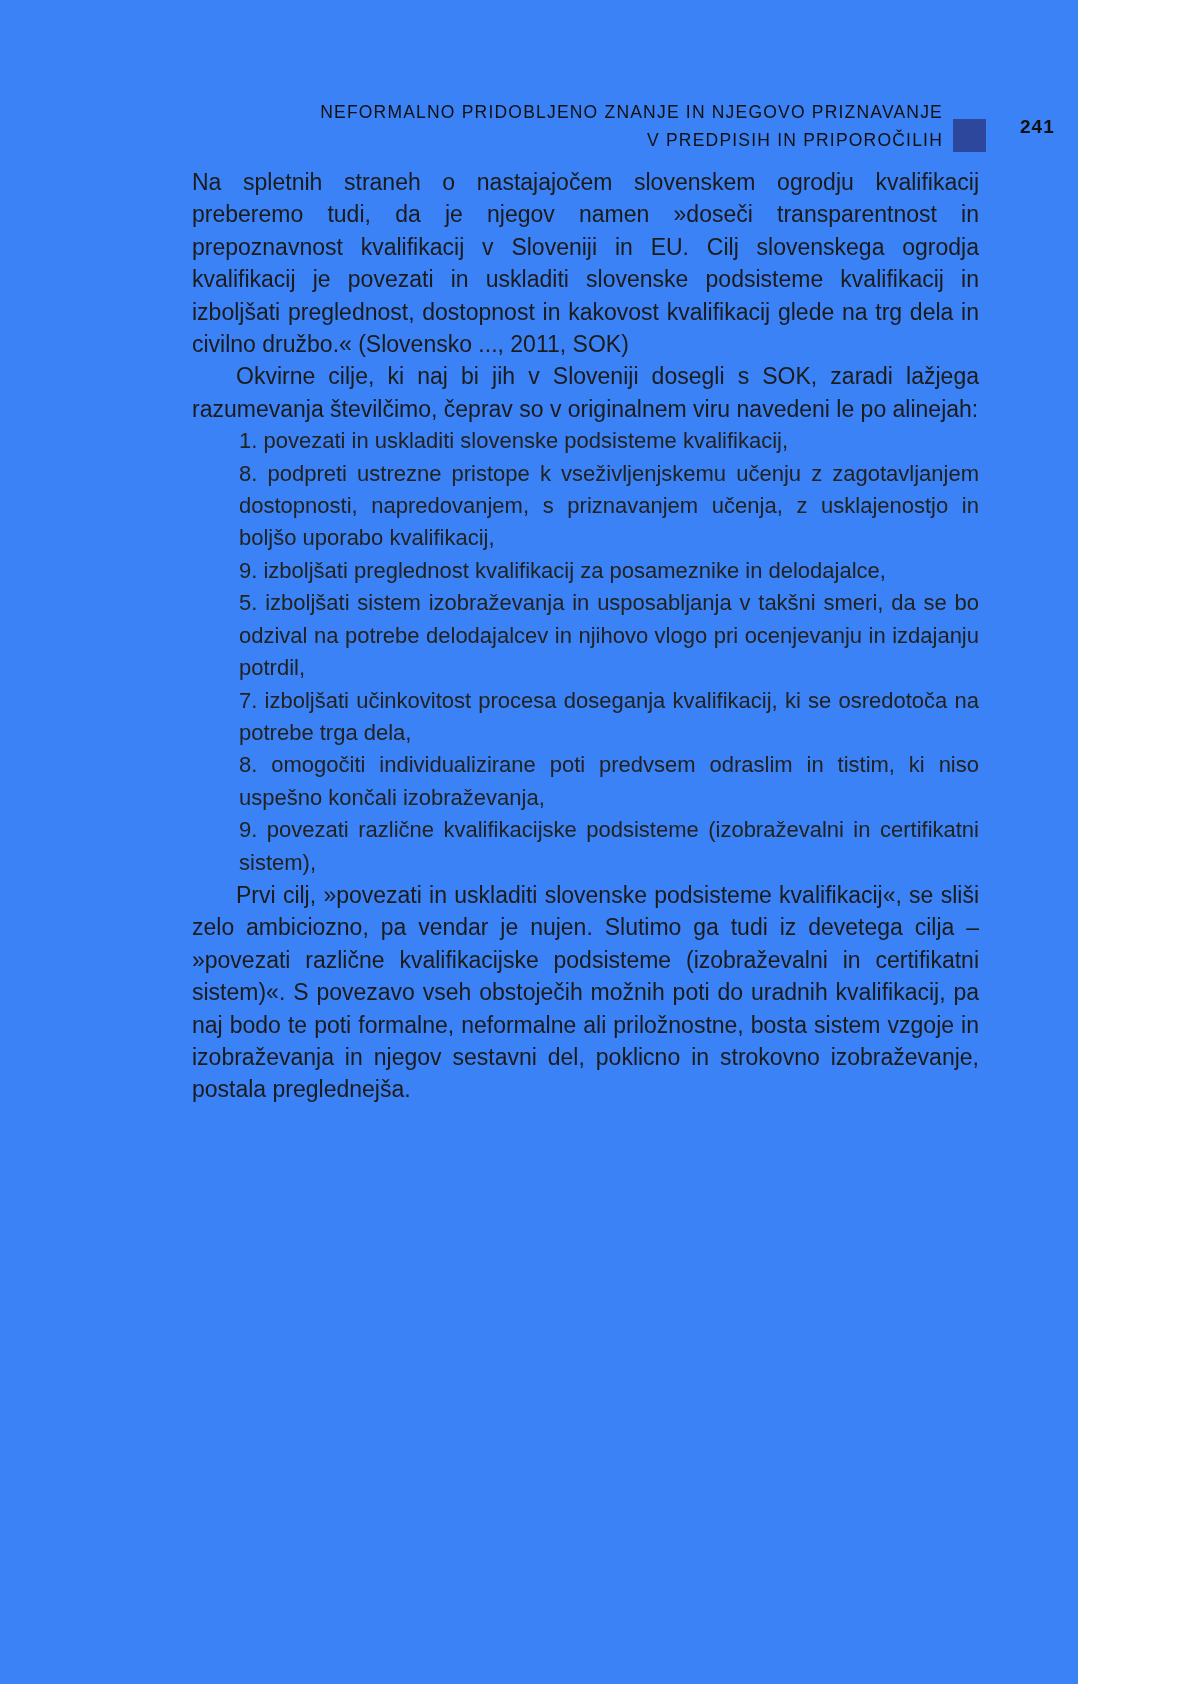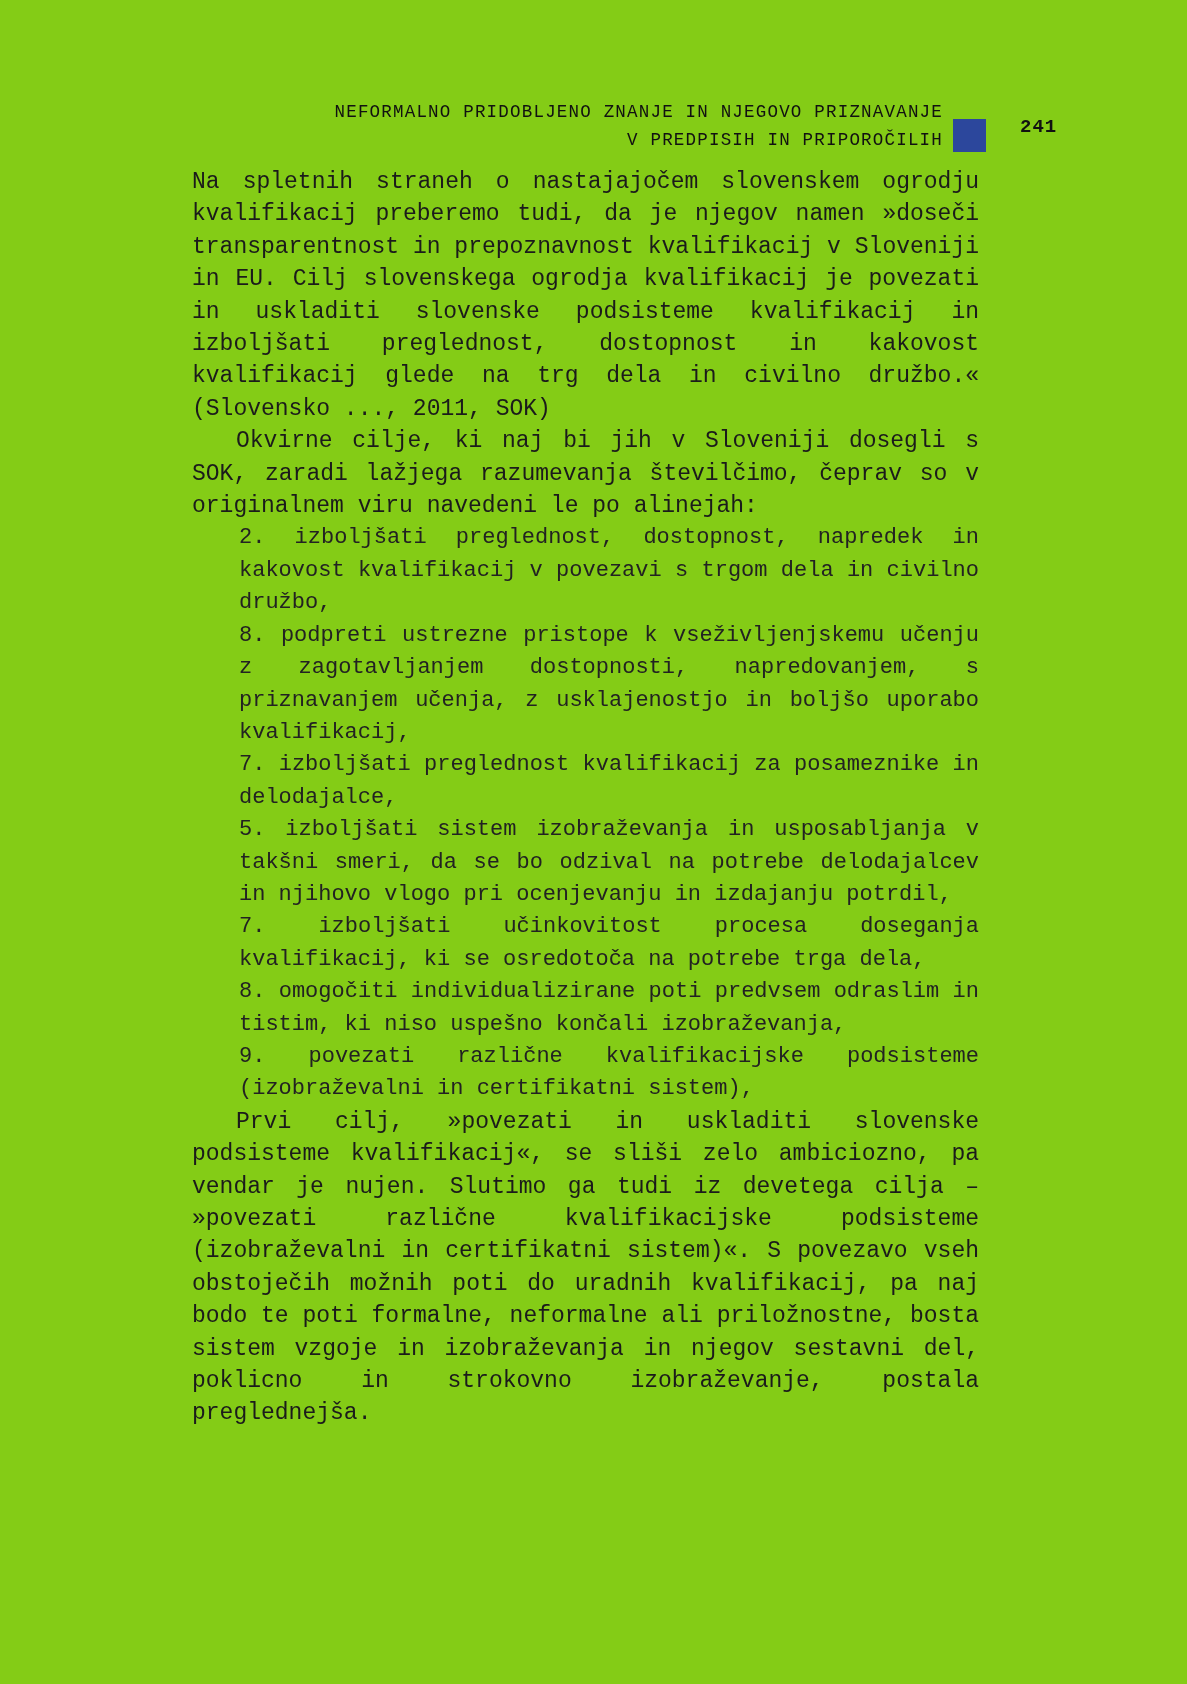--- a/index.html
+++ b/index.html
@@ -2,24 +2,24 @@
 <html><head>
 <meta charset="utf-8">
 <style>
   html, body {
     margin: 0;
     padding: 0;
     background: #ffffff;
   }
   .page {
     position: relative;
-    width: 1187px;
+    width: 1078px;
     height: 1684px;
-    background: #84cc16;
-    font-family: Liberation Mono, monospace;
+    background: #3b82f6;
+    font-family: Liberation Sans, sans-serif;
     color: #1b1b1b;
     overflow: hidden;
   }
   .header-title {
     position: absolute;
     top: 98px;
     left: 148px;
     width: 795px;
     text-align: right;
     font-size: 17.5px;
@@ -87,23 +87,23 @@
   <div class="accent-square"></div>
 
   <div class="page-number">241</div>
 
   <div class="content">
     <p>Na spletnih straneh o nastajajočem slovenskem ogrodju kvalifikacij preberemo tudi, da je njegov namen »doseči transparentnost in prepoznavnost kvalifikacij v Sloveniji in EU. Cilj slovenskega ogrodja kvalifikacij je povezati in uskladiti slovenske podsisteme kvalifikacij in izboljšati preglednost, dostopnost in kakovost kvalifikacij glede na trg dela in civilno družbo.« (Slovensko ..., 2011, SOK)</p>
 
     <p class="para-indent">Okvirne cilje, ki naj bi jih v Sloveniji dosegli s SOK, zaradi lažjega razumevanja številčimo, čeprav so v originalnem viru navedeni le po alinejah:</p>
 
     <div class="goals-list">
-      <div class="list-item">2. izboljšati preglednost, dostopnost, napredek in kakovost kvalifikacij v povezavi s trgom dela in civilno družbo,</div>
+      <div class="list-item">1. povezati in uskladiti slovenske podsisteme kvalifikacij,</div>
       <div class="list-item">8. podpreti ustrezne pristope k vseživljenjskemu učenju z zagotavljanjem dostopnosti, napredovanjem, s priznavanjem učenja, z usklajenostjo in boljšo uporabo kvalifikacij,</div>
-      <div class="list-item">7. izboljšati preglednost kvalifikacij za posameznike in delodajalce,</div>
+      <div class="list-item">9. izboljšati preglednost kvalifikacij za posameznike in delodajalce,</div>
       <div class="list-item">5. izboljšati sistem izobraževanja in usposabljanja v takšni smeri, da se bo odzival na potrebe delodajalcev in njihovo vlogo pri ocenjevanju in izdajanju potrdil,</div>
       <div class="list-item">7. izboljšati učinkovitost procesa doseganja kvalifikacij, ki se osredotoča na potrebe trga dela,</div>
       <div class="list-item">8. omogočiti individualizirane poti predvsem odraslim in tistim, ki niso uspešno končali izobraževanja,</div>
       <div class="list-item">9. povezati različne kvalifikacijske podsisteme (izobraževalni in certifikatni sistem),</div>
     </div>
 
     <p class="para-indent">Prvi cilj, »povezati in uskladiti slovenske podsisteme kvalifikacij«, se sliši zelo ambiciozno, pa vendar je nujen. Slutimo ga tudi iz devetega cilja – »povezati različne kvalifikacijske podsisteme (izobraževalni in certifikatni sistem)«. S povezavo vseh obstoječih možnih poti do uradnih kvalifikacij, pa naj bodo te poti formalne, neformalne ali priložnostne, bosta sistem vzgoje in izobraževanja in njegov sestavni del, poklicno in strokovno izobraževanje, postala preglednejša.</p>
   </div>
 
 </div>

